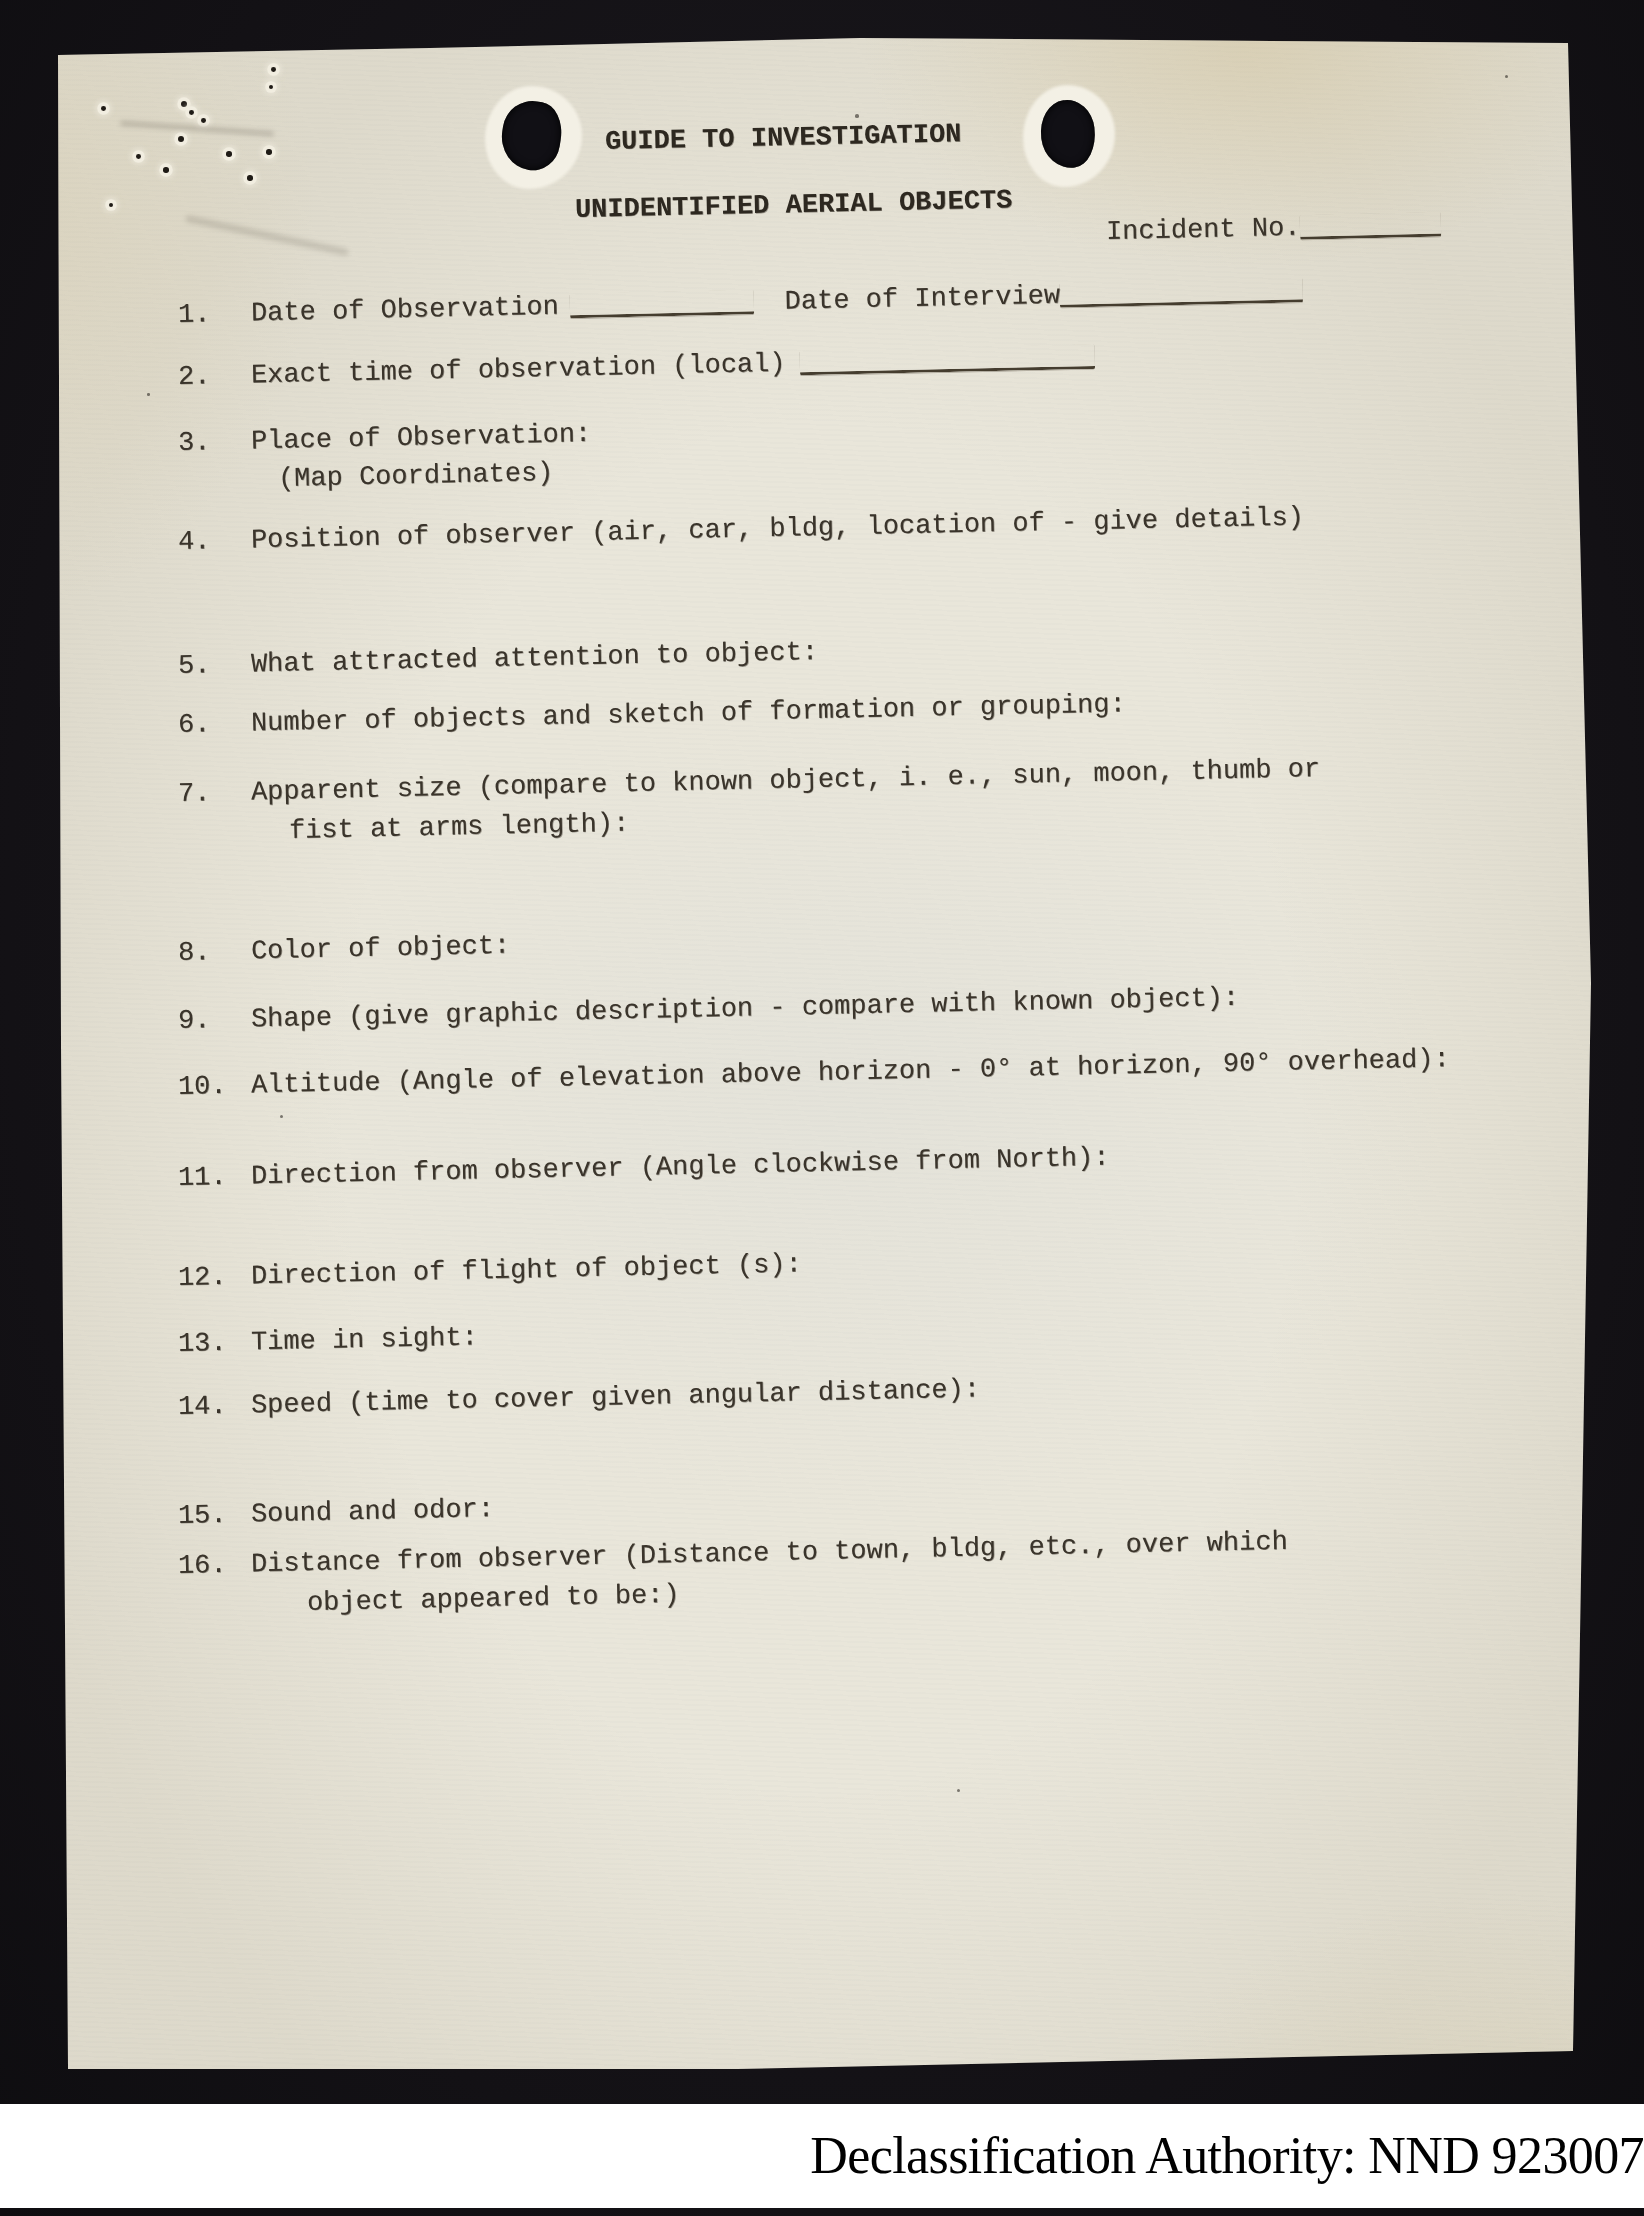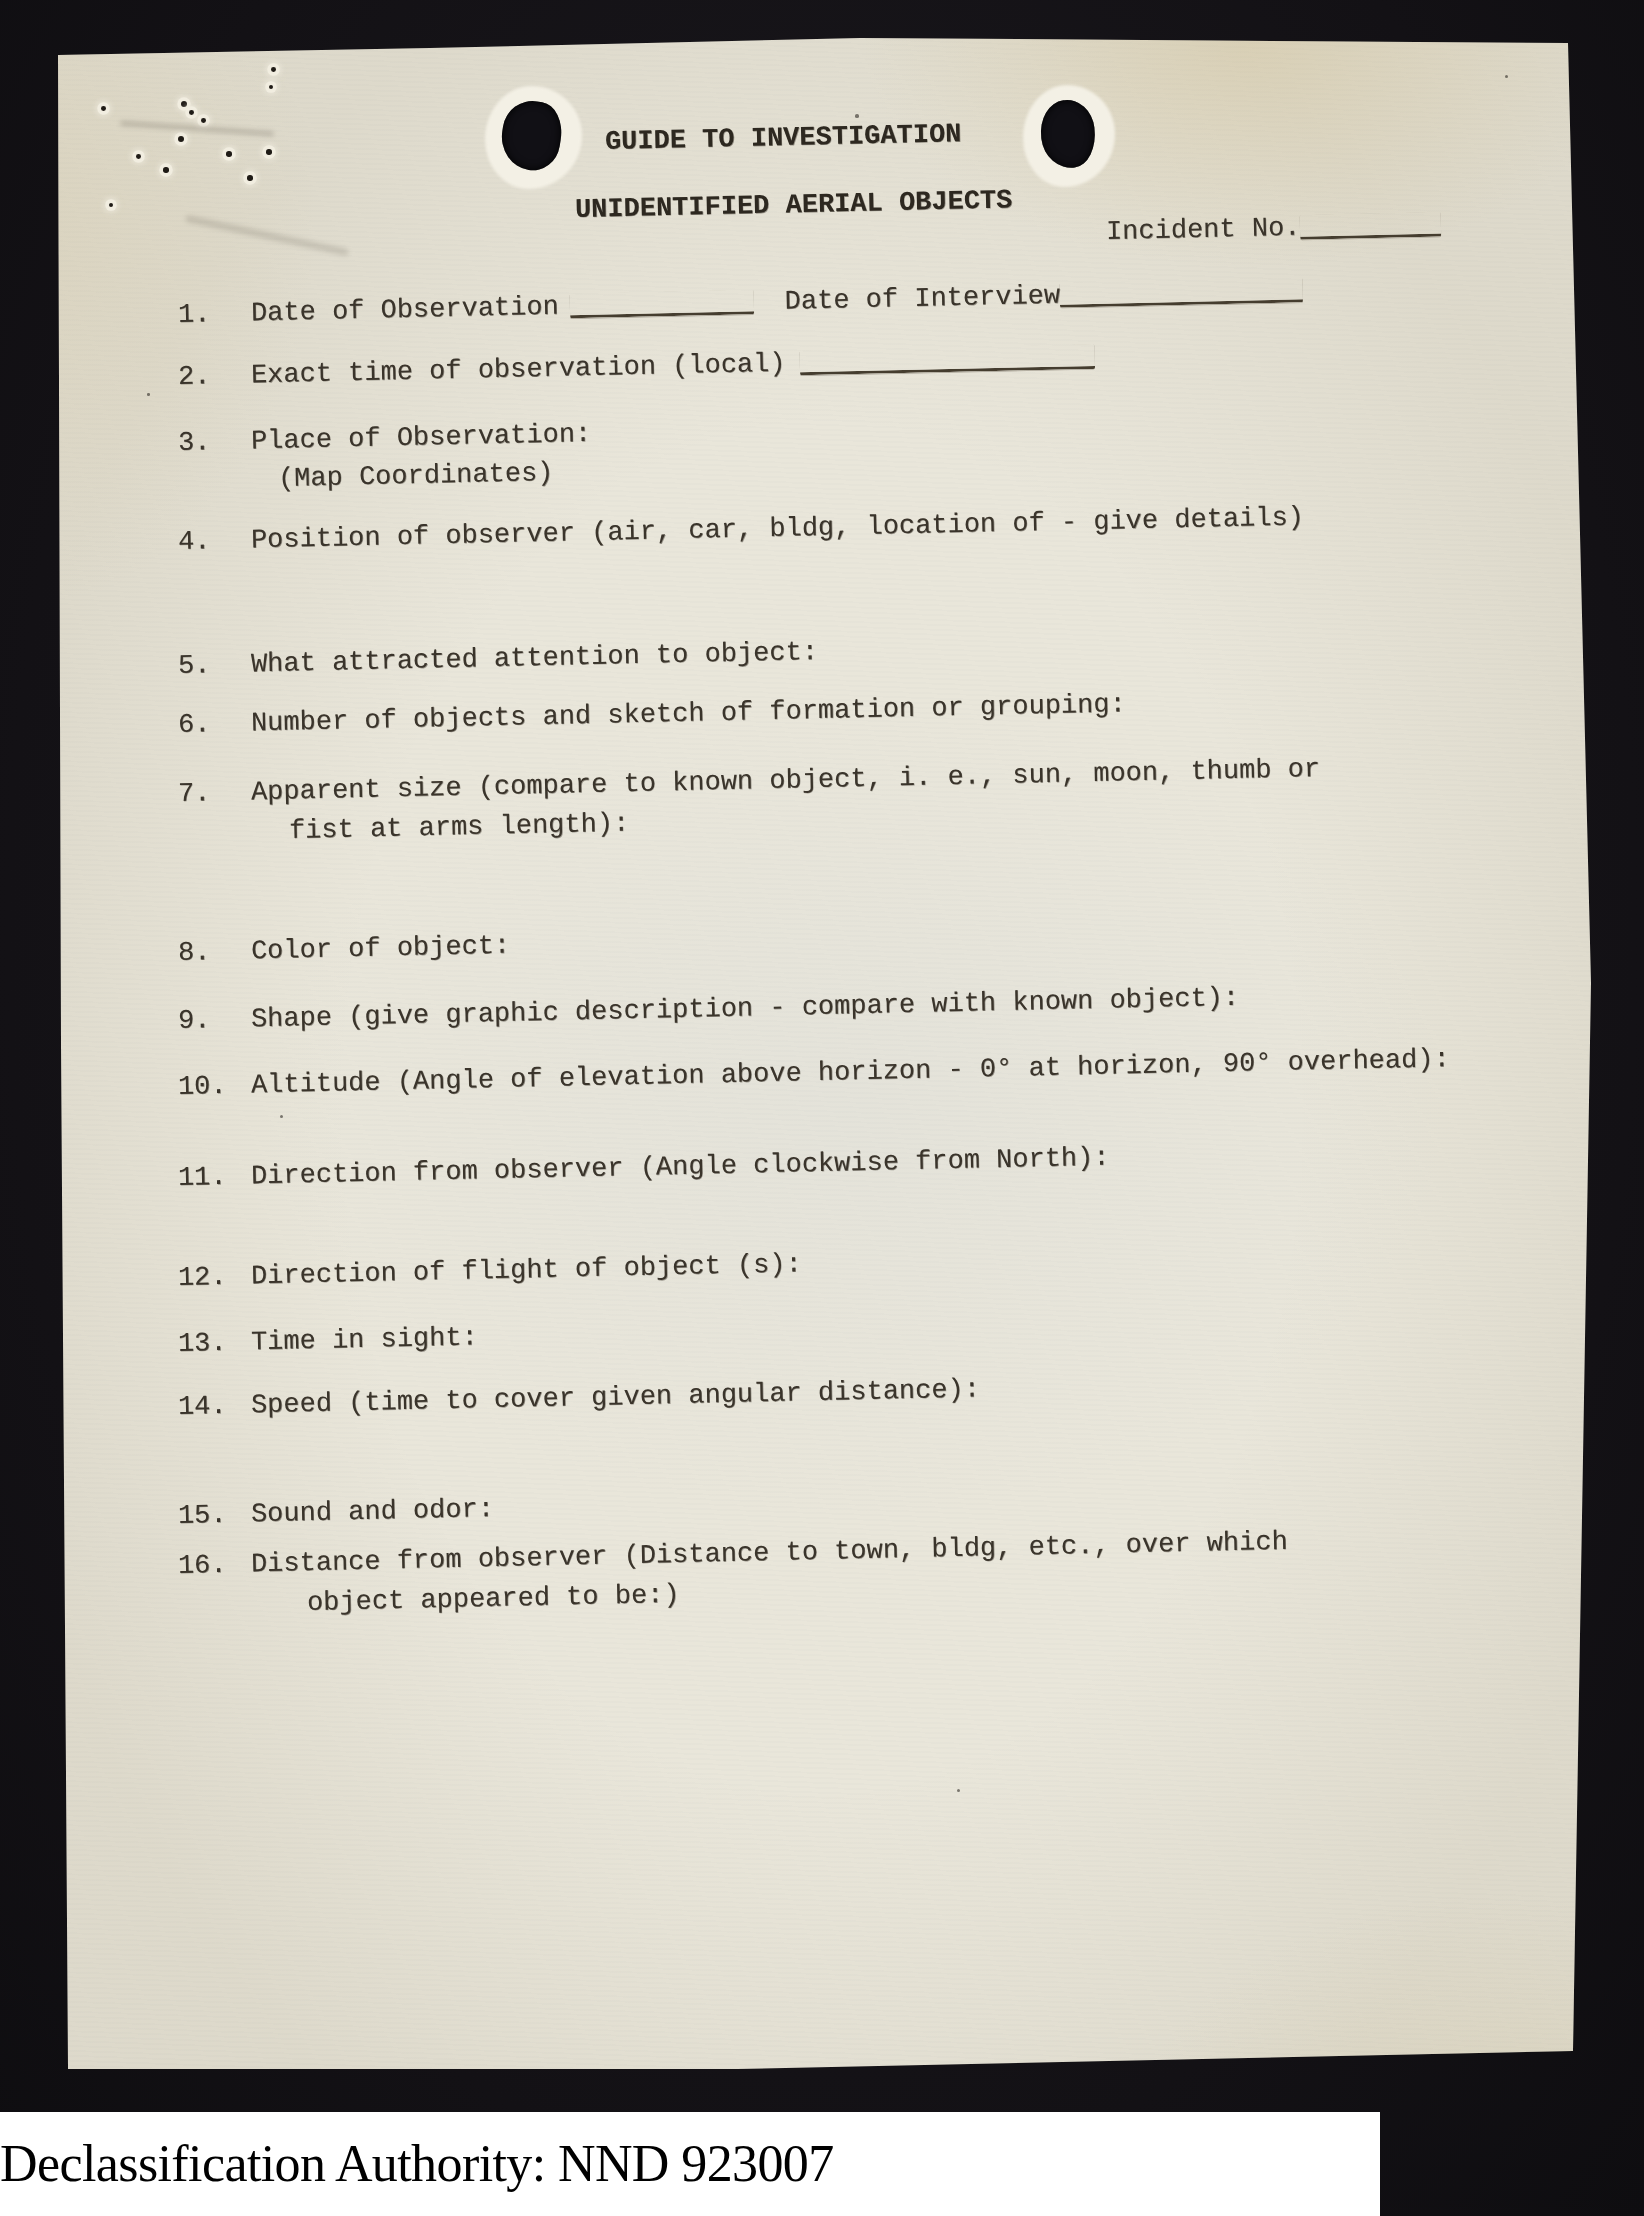--- a/index.html
+++ b/index.html
@@ -58,24 +58,24 @@
   }
   .hole .void{
     position:absolute;background:#111015;
     box-shadow:inset 0 0 8.6px #000;
   }
   
   .speck{position:absolute;border-radius:50%;background:#1f1b16;}
   .smudge{position:absolute;background:#6a6458;filter:blur(2.5px);border-radius:3.7px;}
   
   .banner{
-    position:absolute;left:0;bottom:0;width:1380px;height:104px;
+    position:absolute;left:0;bottom:8px;width:1644px;height:104px;
     background:var(--footer-bg);color:var(--footer-text);
     font-family:"Liberation Serif","DejaVu Serif",serif;
-    font-size:52px;line-height:104px;text-align:left;
+    font-size:52px;line-height:104px;text-align:right;
     letter-spacing:-0.6px;
   }
 </style>
 </head>
 <body>
 
 <div class="paper"></div>
 
 <div id="staple-marks">
     <div class="speck" style="left: 101px; top: 106px; width: 4.9px; height: 4.9px; box-shadow: rgb(241, 237, 224) 0px 0px 0px 3.7px, rgba(241, 237, 224, 0.55) 0px 0px 4.9px 5.5px;"></div>

